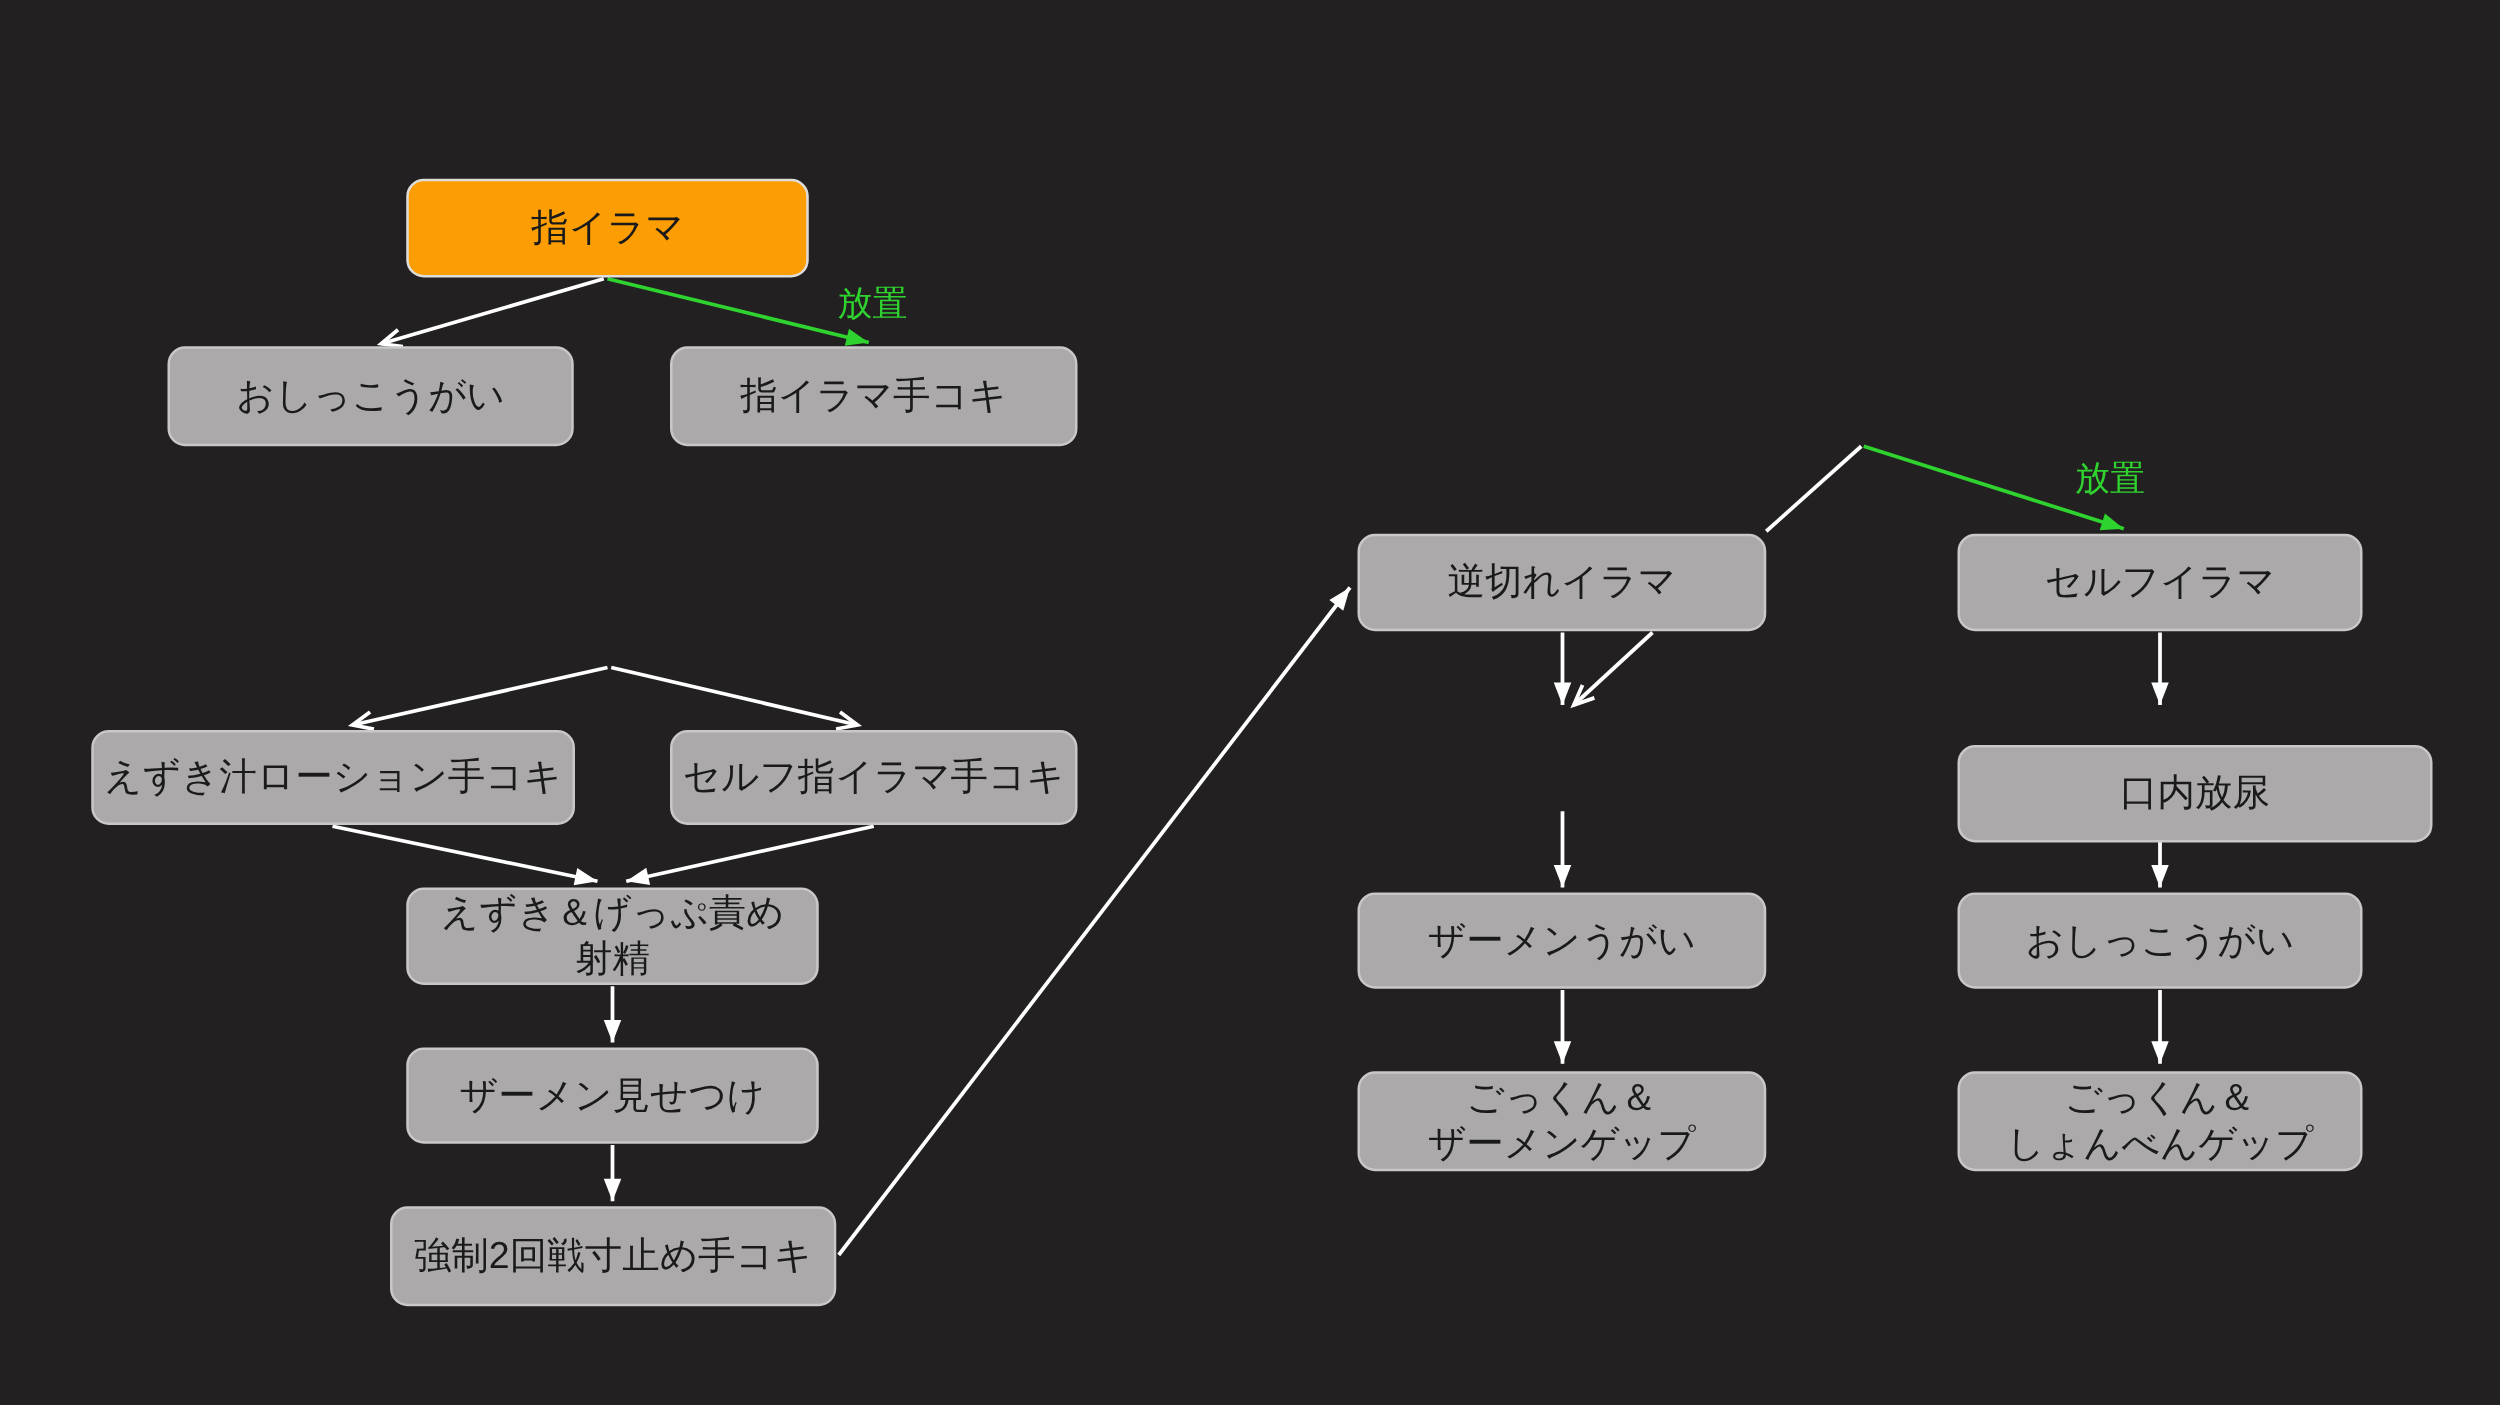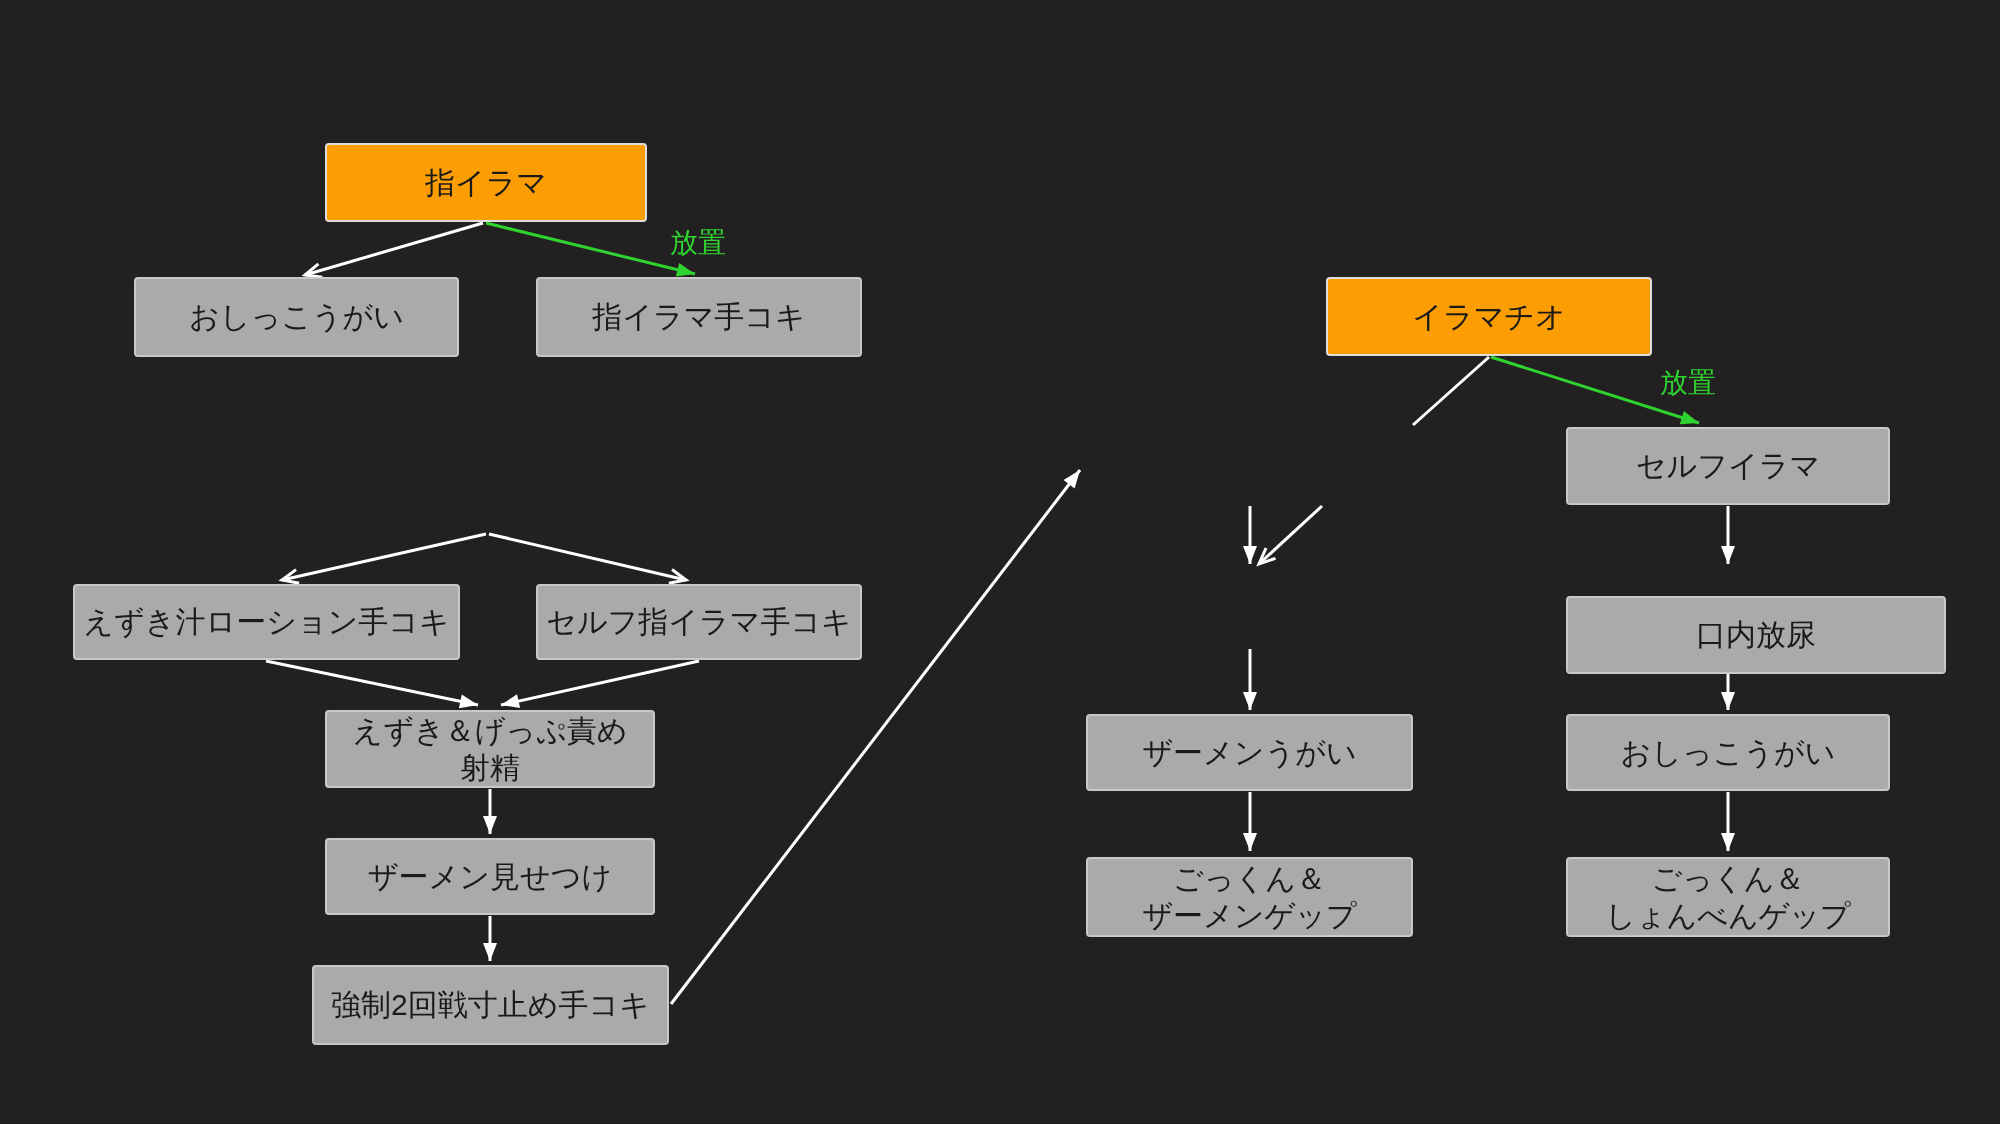--- a/index.html
+++ b/index.html
@@ -21,21 +21,21 @@
   .edge{stroke:var(--edge-white);stroke-width:3;fill:none;}
   .edge.green{stroke:var(--edge-green);}
   .mhead-fill{fill:var(--edge-white);}
   .mhead-open{fill:none;stroke:var(--edge-white);stroke-width:3;}
   .mhead-green{fill:var(--edge-green);}
   .node{
     position:absolute;box-sizing:border-box;
     display:flex;align-items:center;justify-content:center;text-align:center;
     font-size:30px;line-height:1.25;color:var(--node-text);
     background:var(--node-fill);border:2px solid var(--node-border);
-    border-radius:4px;white-space:pre-line;
+    border-radius:14px;white-space:pre-line;
   }
   .node.root{background:var(--root-fill);border-color:var(--root-border);}
   .edge-label{
     position:absolute;font-size:28px;color:var(--edge-green);
     white-space:nowrap;
   }
 </style>
 </head>
 <body>
 
@@ -78,21 +78,21 @@
   <div class="node" style="left:134px;top:277px;width:325px;height:80px">おしっこうがい</div>
   <div class="node" style="left:536px;top:277px;width:326px;height:80px">指イラマ手コキ</div>
 
   <div class="node" style="left:73px;top:584px;width:387px;height:76px">えずき汁ローション手コキ</div>
   <div class="node" style="left:536px;top:584px;width:326px;height:76px">セルフ指イラマ手コキ</div>
   <div class="node" style="left:325px;top:710px;width:330px;height:78px">えずき＆げっぷ責め
 射精</div>
   <div class="node" style="left:325px;top:838px;width:330px;height:77px">ザーメン見せつけ</div>
   <div class="node" style="left:312px;top:965px;width:357px;height:80px">強制2回戦寸止め手コキ</div>
 
-  <div class="node root" style="left:1326px;top:277px;width:326px;height:79px">イラマチオ</div>
+  <div class="node" style="left:1086px;top:427px;width:327px;height:78px">逆切れイラマ</div>
   <div class="node" style="left:1566px;top:427px;width:324px;height:78px">セルフイラマ</div>
   <div class="node" style="left:1566px;top:596px;width:380px;height:78px">口内放尿</div>
   <div class="node" style="left:1086px;top:714px;width:327px;height:77px">ザーメンうがい</div>
   <div class="node" style="left:1566px;top:714px;width:324px;height:77px">おしっこうがい</div>
   <div class="node" style="left:1086px;top:857px;width:327px;height:80px">ごっくん＆
 ザーメンゲップ</div>
   <div class="node" style="left:1566px;top:857px;width:324px;height:80px">ごっくん＆
 しょんべんゲップ</div>
 
   <div class="edge-label" style="left:670px;top:224px">放置</div>

